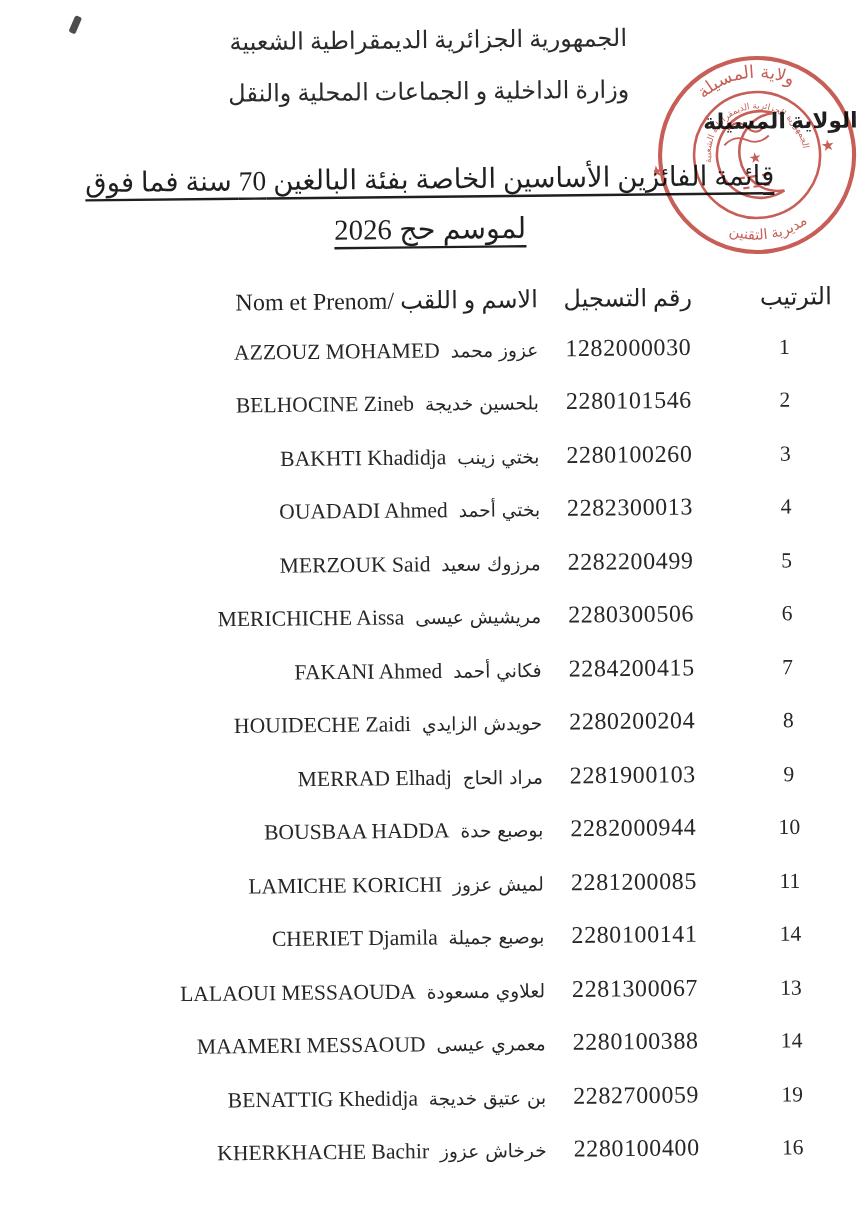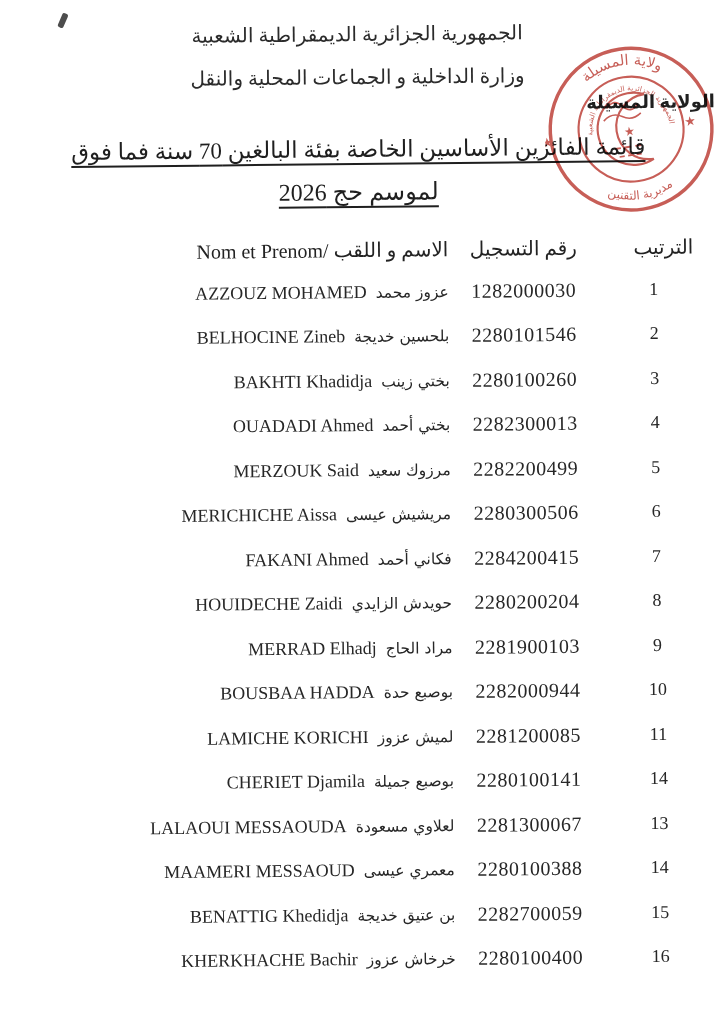--- a/index.html
+++ b/index.html
@@ -172,21 +172,21 @@
 
   <div class="trow">
     <div class="col-rank cell-rank">14</div>
     <div class="col-reg cell-reg">2280100388</div>
     <div class="col-name cell-name">
       <span class="na">معمري عيسى</span><span class="nf">MAAMERI MESSAOUD</span>
     </div>
   </div>
 
   <div class="trow">
-    <div class="col-rank cell-rank">15</div>
+    <div class="col-rank cell-rank">19</div>
     <div class="col-reg cell-reg">2282700059</div>
     <div class="col-name cell-name">
       <span class="na">بن عتيق خديجة</span><span class="nf">BENATTIG Khedidja</span>
     </div>
   </div>
 
   <div class="trow">
     <div class="col-rank cell-rank">16</div>
     <div class="col-reg cell-reg">2280100400</div>
     <div class="col-name cell-name">

